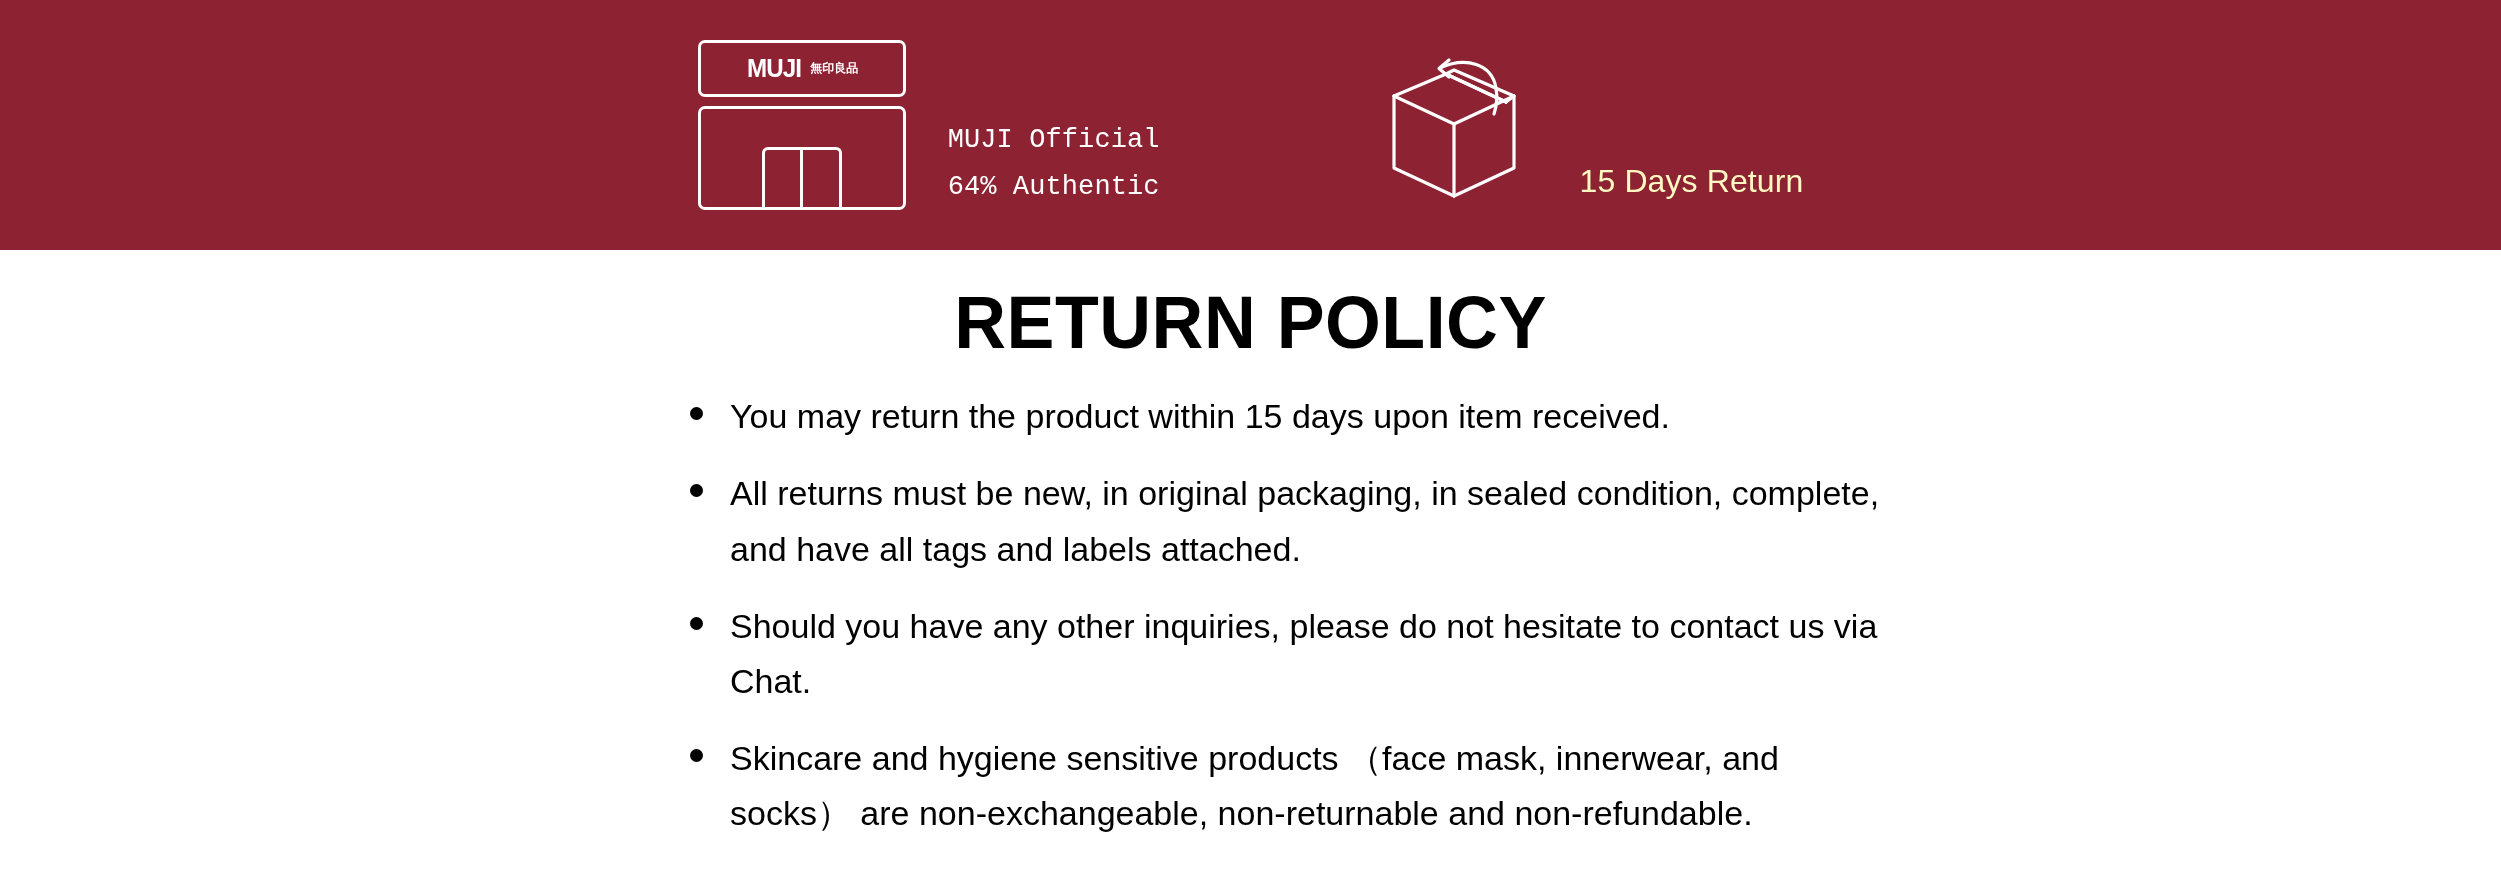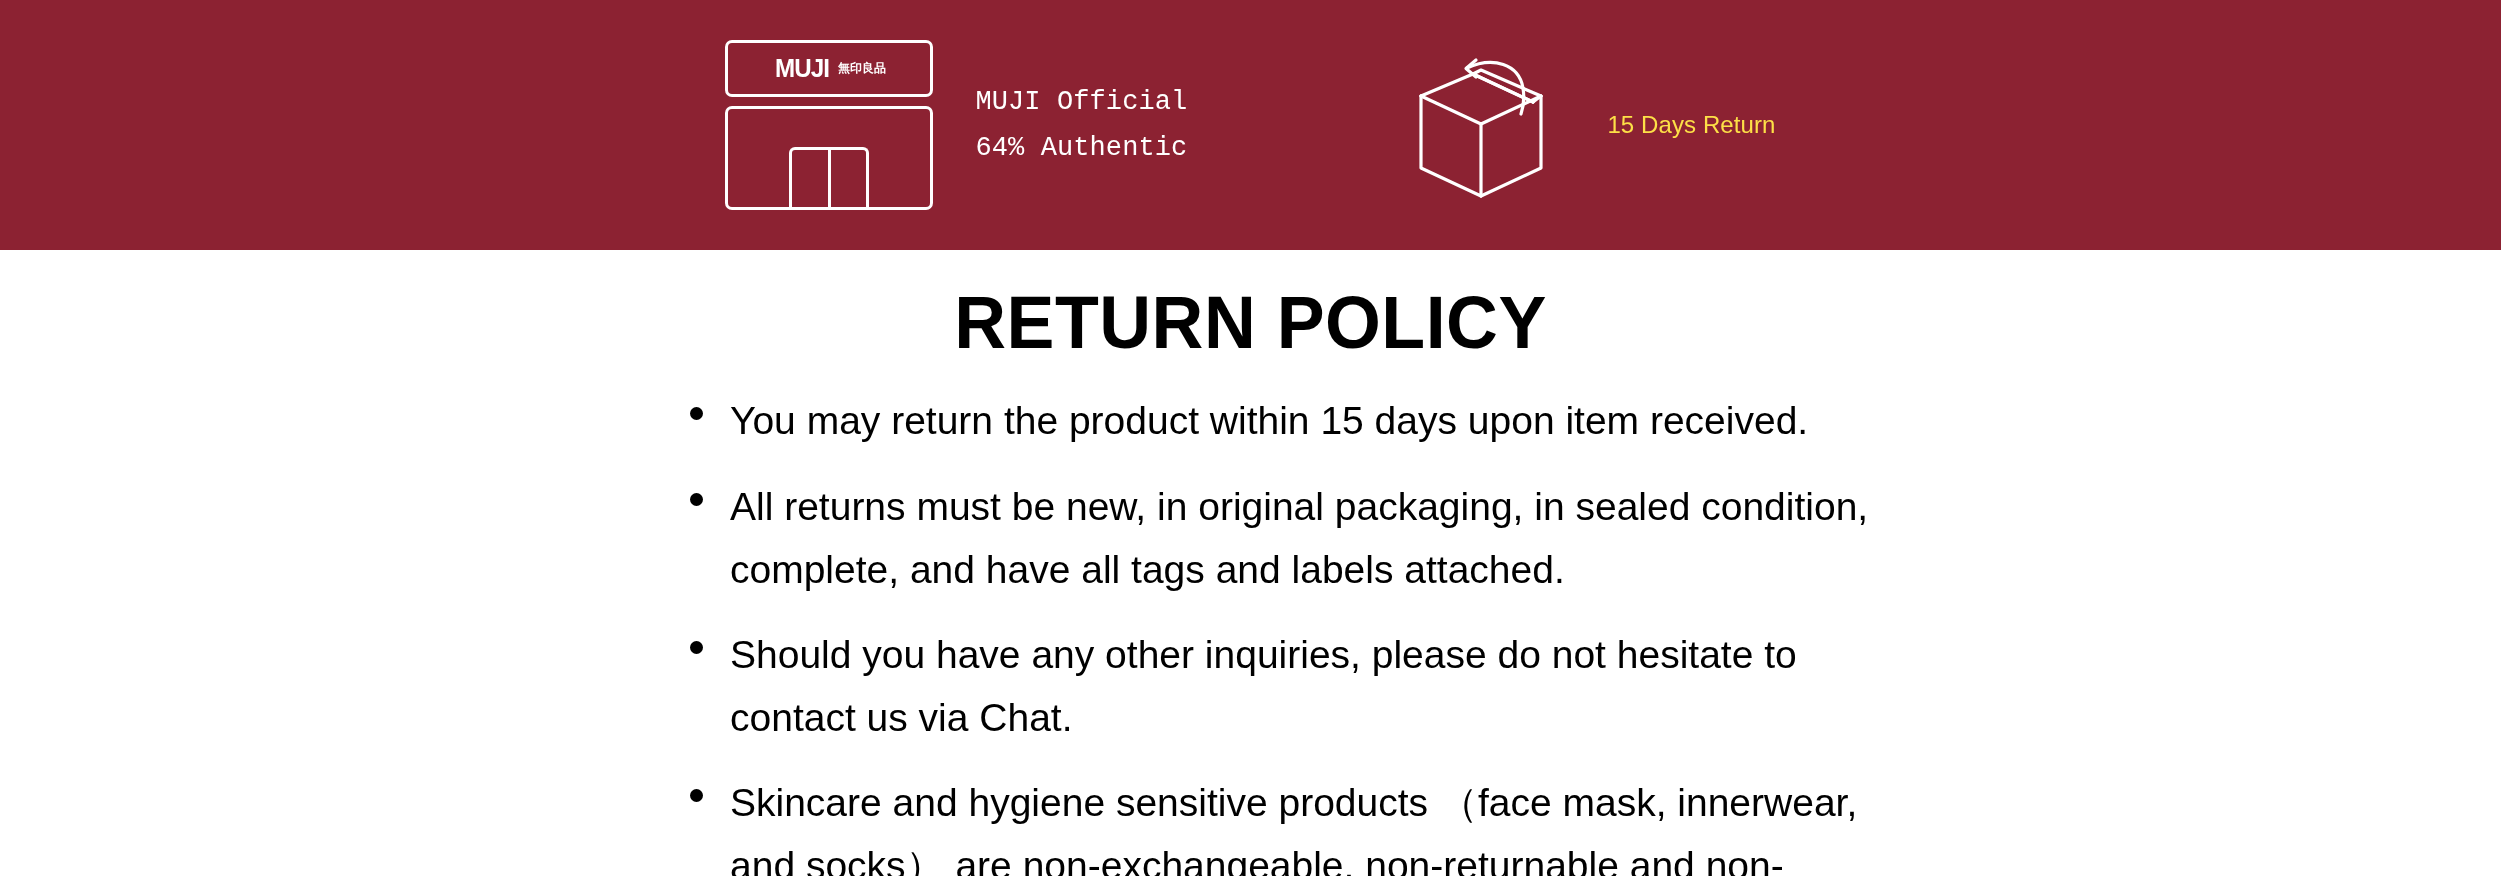--- a/index.html
+++ b/index.html
@@ -29,21 +29,21 @@
     width: 2501px;
     height: 250px;
     display: flex;
     align-items: center;
     justify-content: center;
     gap: 0;
   }
 
   .badge {
     display: flex;
-    align-items: center;
+    align-items: flex-end;
     gap: 42px;
   }
 
   
   .storefront {
     width: 208px;
     height: 170px;
     position: relative;
     flex: 0 0 auto;
   }
@@ -126,23 +126,23 @@
 
   .spacer-mid { width: 224px; flex: 0 0 auto; }
 
   .box-icon {
     width: 140px;
     height: 150px;
     flex: 0 0 auto;
   }
 
   .return-text {
-    color: #fde047;
-    font-family: "Liberation Sans", sans-serif;
-    font-size: 24px;
+    color: #fef9c3;
+    font-family: "Liberation Sans", sans-serif;
+    font-size: 32px;
     white-space: nowrap;
     letter-spacing: 0.1px;
   }
 
   
   .content {
     width: 2501px;
     box-sizing: border-box;
     padding-top: 32px;
   }
@@ -164,21 +164,21 @@
     padding: 0;
     width: 1200px;
     margin-left: 690px;
   }
   .policy-item {
     position: relative;
     padding-left: 40px;
     margin-bottom: 22px;
     color: #000000;
     font-family: "Liberation Sans", sans-serif;
-    font-size: 39px;
+    font-size: 34px;
     line-height: 1.62;
   }
   .policy-item:last-child { margin-bottom: 0; }
   .bullet-dot {
     position: absolute;
     left: 0;
     top: 18px;
     width: 13px;
     height: 13px;
     border-radius: 50%;

